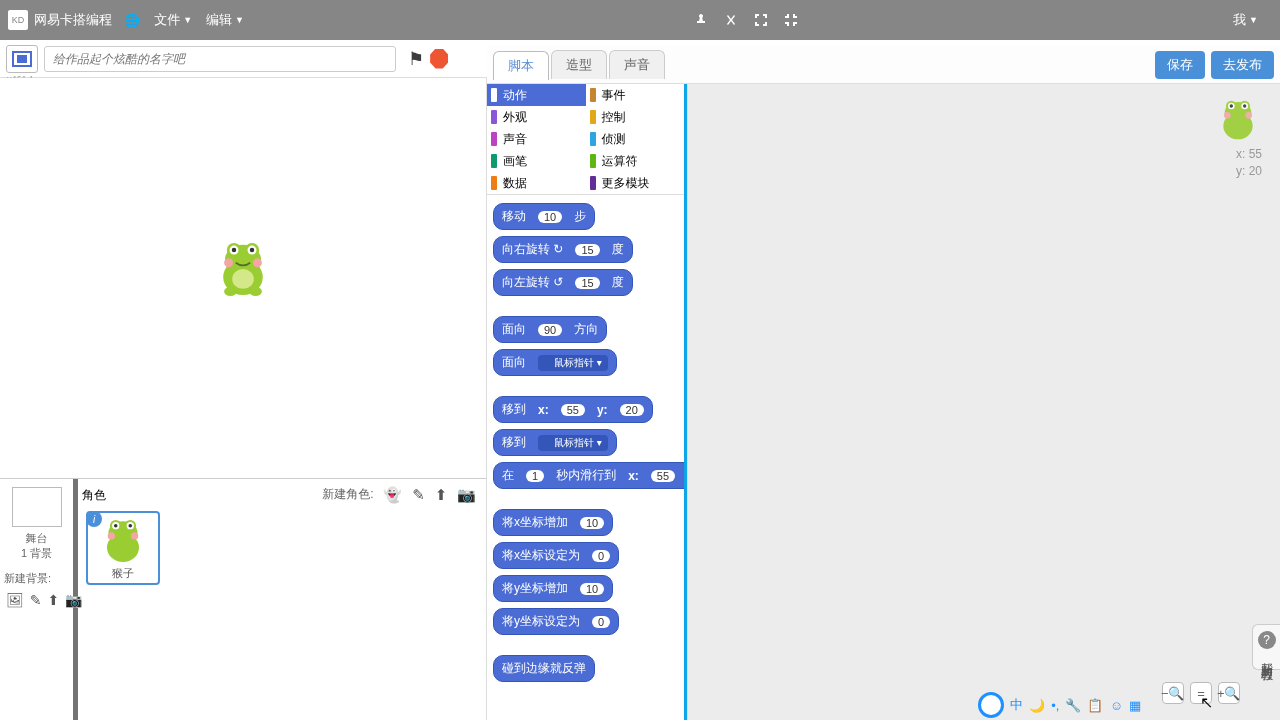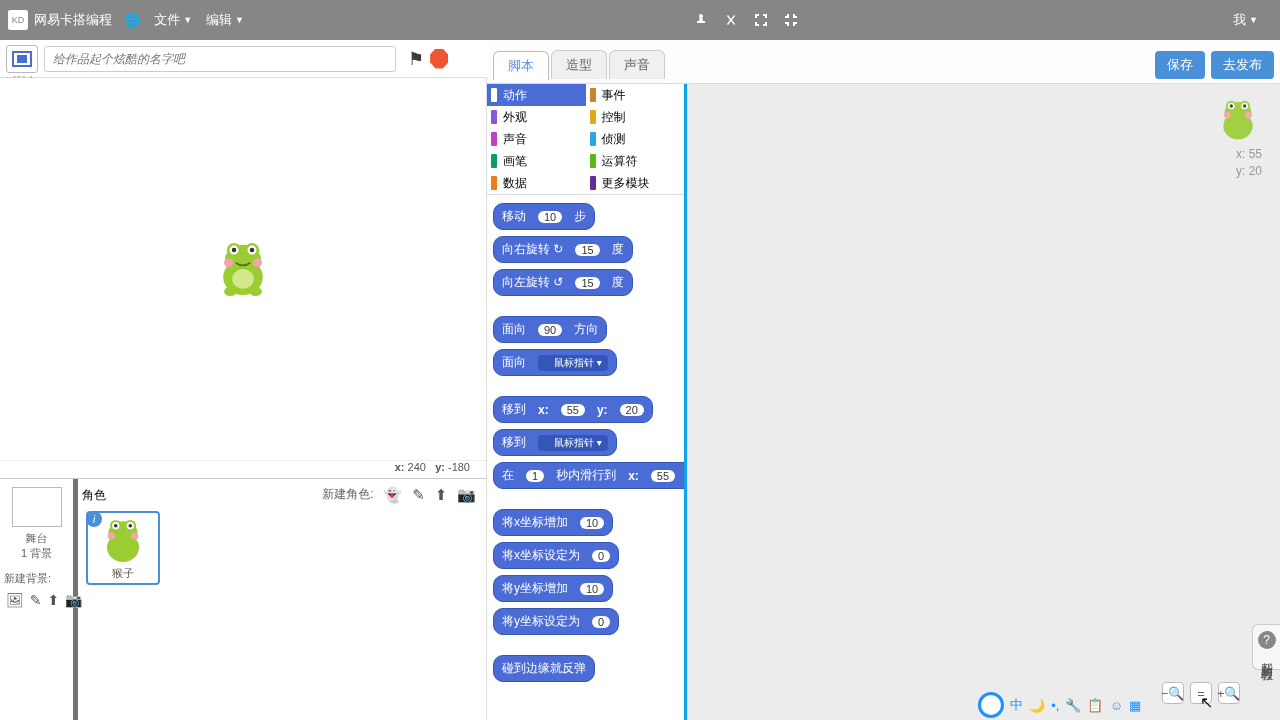--- a/index.html
+++ b/index.html
@@ -149,24 +149,20 @@
           <circle cx="20" cy="12" r="2.5" class="eye"></circle>
             <circle cx="40" cy="12" r="2.5" class="eye"></circle>
           <circle cx="14" cy="26" r="5" fill="#f4a6a6"></circle>
             <circle cx="46" cy="26" r="5" fill="#f4a6a6"></circle>
           <path d="M22 26 Q30 32 38 26" stroke="#556b2f" stroke-width="2" fill="none"></path>
           <ellipse cx="30" cy="44" rx="12" ry="11" fill="#d4e88a"></ellipse>
           <ellipse cx="16" cy="58" rx="7" ry="5" fill="#9acd32"></ellipse>
             <ellipse cx="44" cy="58" rx="7" ry="5" fill="#9acd32"></ellipse>
         </svg>
       </div>
-      <div class="stage-coords">
-        <b>x:</b> <span>240</span>&nbsp;&nbsp;
-        <b>y:</b> <span>-180</span>
-      </div>
     </div>
 
     <div class="sprite-panel">
       <div class="backdrop-col">
         <div class="backdrop-thumb"></div>
         <div class="small-label">舞台</div>
         <div class="small-label">1 背景</div>
         <div style="height:10px"></div>
         <div class="small-label" style="text-align:left">新建背景:</div>
         <div class="tool-row">

